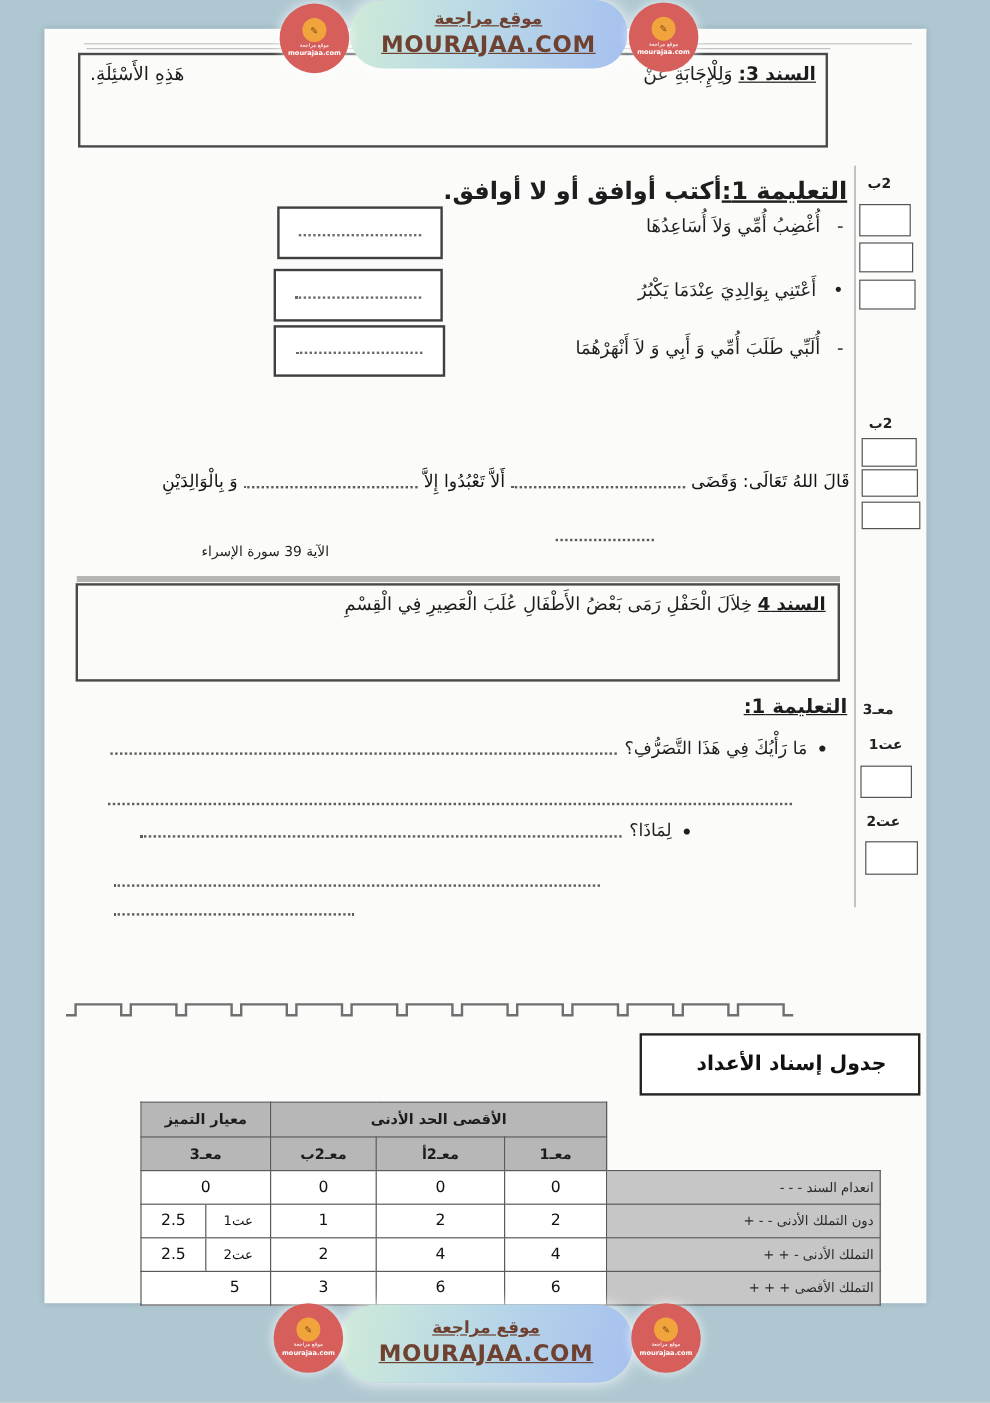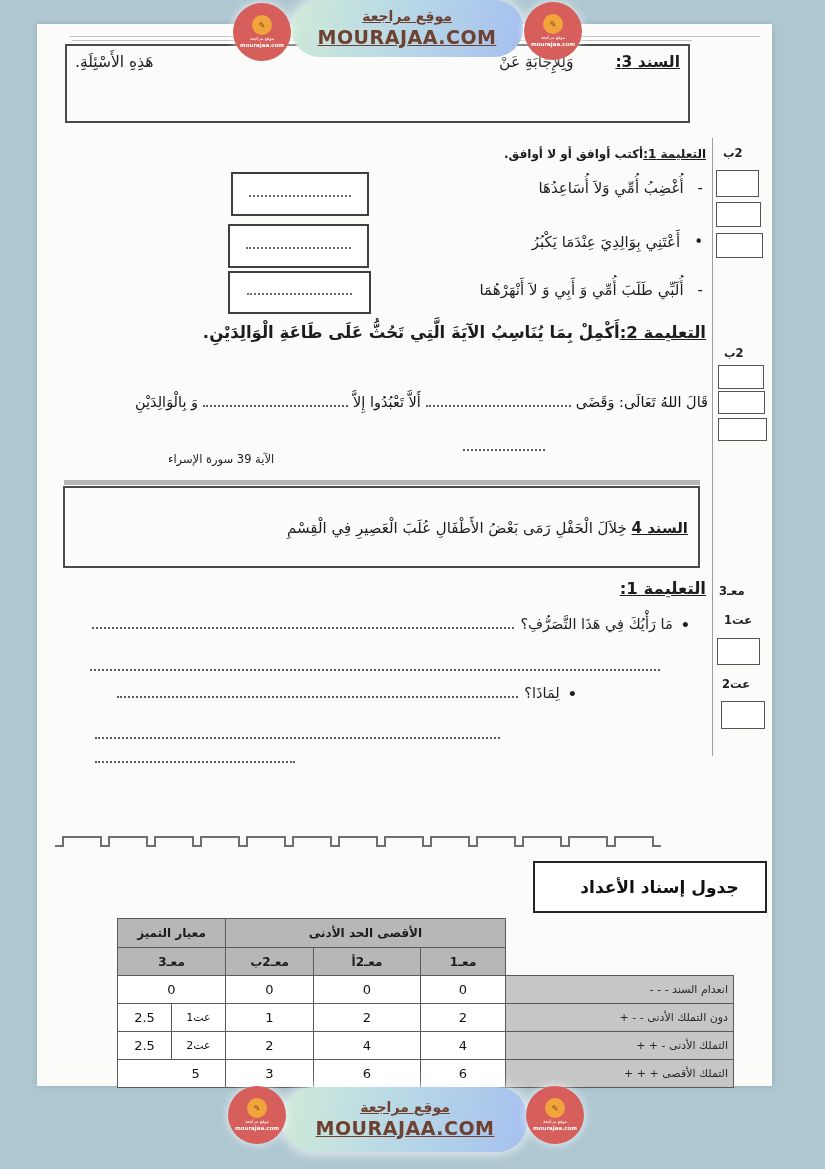--- a/index.html
+++ b/index.html
@@ -53,28 +53,28 @@
 
 <div class="stage">
 
   <div class="page"></div>
 
   <div class="thinline" style="left:70px;top:36px;width:690px;height:1px;"></div>
   <div class="thinline" style="left:72px;top:40px;width:620px;height:1px;"></div>
 
   <div class="box" style="left:65px;top:44px;width:621px;height:75px;">
     <div class="rtl" style="position:absolute;top:7px;right:8px;left:8px;display:flex;justify-content:space-between;font-size:15.5px;color:#1c1c1c;white-space:nowrap;">
-      <span><b class="u" style="text-decoration:underline;margin-left:37px;">السند 3:</b>&nbsp;<span>وَلِلْإِجَابَةِ عَنْ</span></span>
+      <span><b class="u" style="text-decoration:underline;">السند 3:</b>&nbsp;<span>وَلِلْإِجَابَةِ عَنْ</span></span>
       <span>هَذِهِ الأَسْئِلَةِ.</span>
     </div>
   </div>
 
   <div class="abs" style="left:712px;top:138px;width:0;height:618px;border-left:1px solid #9d9d9d;"></div>
 
-  <div class="heading" style="right:119px;top:147px;font-size:12px;">
+  <div class="heading" style="right:119px;top:147px;font-size:20px;">
     <span class="u">التعليمة 1:</span><span>​</span><span>أكتب أوافق أو لا أوافق.</span>
   </div>
   <div class="mlabel" style="left:723px;top:146px;">2ب</div>
   <div class="mbox" style="left:716px;top:170px;width:41px;height:25px;"></div>
   <div class="mbox" style="left:716px;top:202px;width:43px;height:23px;"></div>
   <div class="mbox" style="left:716px;top:233px;width:45px;height:23px;"></div>
 
   <div class="stmt" style="right:122px;top:179px;font-size:15px;">
     <span>-</span>
     <span>أُغْضِبُ أُمِّي وَلاَ أُسَاعِدُهَا</span>
@@ -91,41 +91,38 @@
   <div class="ansbox" style="left:231px;top:172px;width:134px;height:40px;">
       <div class="dots"></div>
     </div>
   <div class="ansbox" style="left:228px;top:224px;width:137px;height:40px;">
       <div class="dots"></div>
     </div>
   <div class="ansbox" style="left:228px;top:271px;width:139px;height:39px;">
       <div class="dots"></div>
     </div>
 
-  <div class="heading" style="right:119px;top:323px;font-size:16.5px;">
-    <span class="u">التعليمة 2:</span><span>​</span><span>أَكْمِلْ بِمَا يُنَاسِبُ الآيَةَ الَّتِي تَحُثُّ عَلَى طَاعَةِ الْوَالِدَيْنِ.</span>
-  </div>
   <div class="mlabel" style="left:724px;top:346px;">2ب</div>
   <div class="mbox" style="left:718px;top:365px;width:44px;height:22px;"></div>
   <div class="mbox" style="left:718px;top:391px;width:45px;height:21px;"></div>
   <div class="mbox" style="left:718px;top:418px;width:47px;height:21px;"></div>
 
   <div class="verse" style="left:135px;top:394px;width:573px;">
     <span>قَالَ اللهُ تَعَالَى: وَقَضَى</span>
     <span class="gap"></span>
     <span>أَلاَّ تَعْبُدُوا إِلاَّ</span>
     <span class="gap"></span>
     <span>وَ بِالْوَالِدَيْنِ</span>
   </div>
   <div class="dotline" style="left:463px;top:448px;width:82px;"></div>
   <div class="abs rtl" style="left:168px;top:452px;font-size:11.5px;color:#1e1e1e;white-space:nowrap;">الآية 39 سورة الإسراء</div>
 
   <div class="abs" style="left:64px;top:480px;width:636px;height:5px;background:#8f8f8f;opacity:.65;"></div>
   <div class="box" style="left:63px;top:486px;width:633px;height:78px;border-width:2px;">
-    <div class="rtl" style="position:absolute;top:6px;right:10px;left:0;text-align:right;font-size:15px;color:#1c1c1c;white-space:nowrap;margin-top:25px;">
+    <div class="rtl" style="position:absolute;top:6px;right:10px;left:0;text-align:right;font-size:15px;color:#1c1c1c;white-space:nowrap;">
       <b class="u" style="text-decoration:underline;">السند 4</b>&nbsp;<span>خِلاَلَ الْحَفْلِ رَمَى بَعْضُ الأَطْفَالِ عُلَبَ الْعَصِيرِ فِي الْقِسْمِ</span>
     </div>
   </div>
 
   <div class="heading" style="right:119px;top:579px;font-size:16.5px;">
     <span class="u">التعليمة 1:</span>
   </div>
   <div class="mlabel" style="left:719px;top:584px;">معـ3</div>
   <div class="mlabel" style="left:724px;top:613px;">عت1</div>
   <div class="mbox" style="left:717px;top:638px;width:41px;height:25px;"></div>

